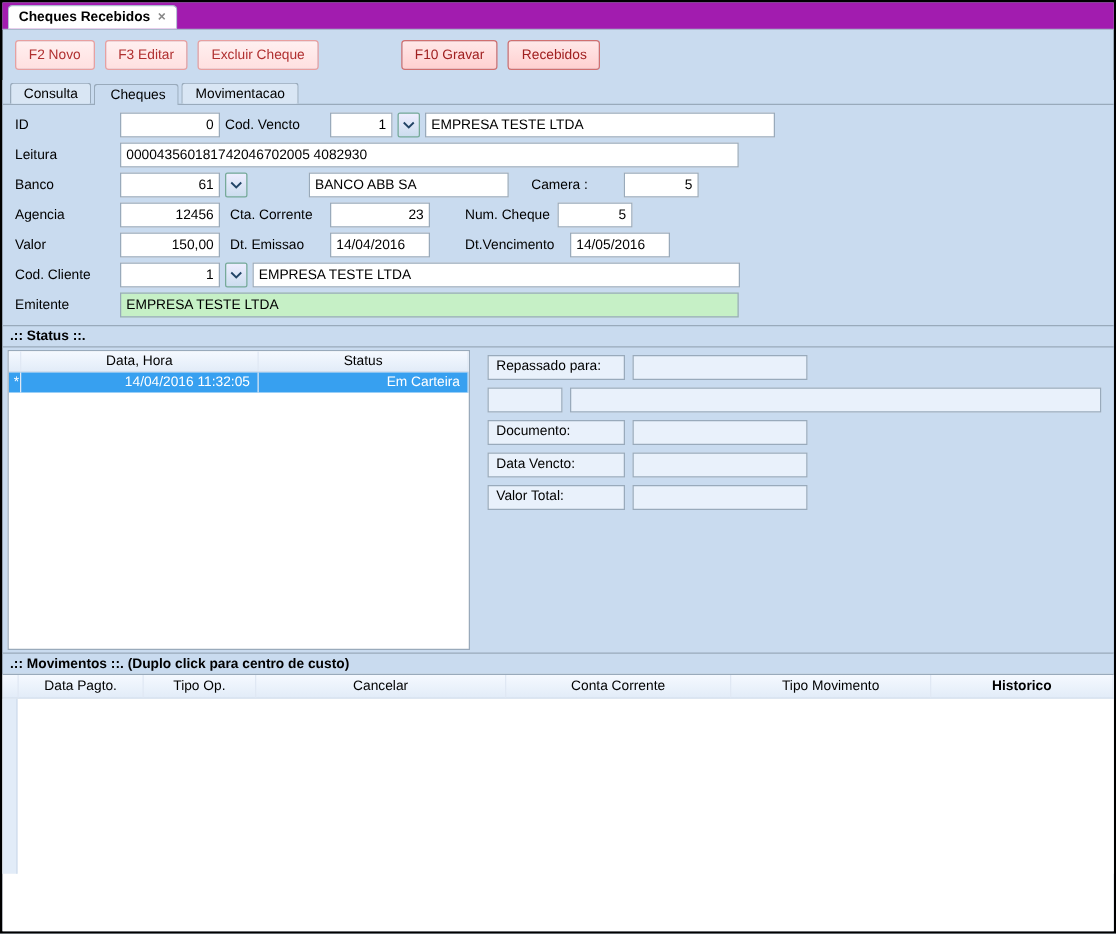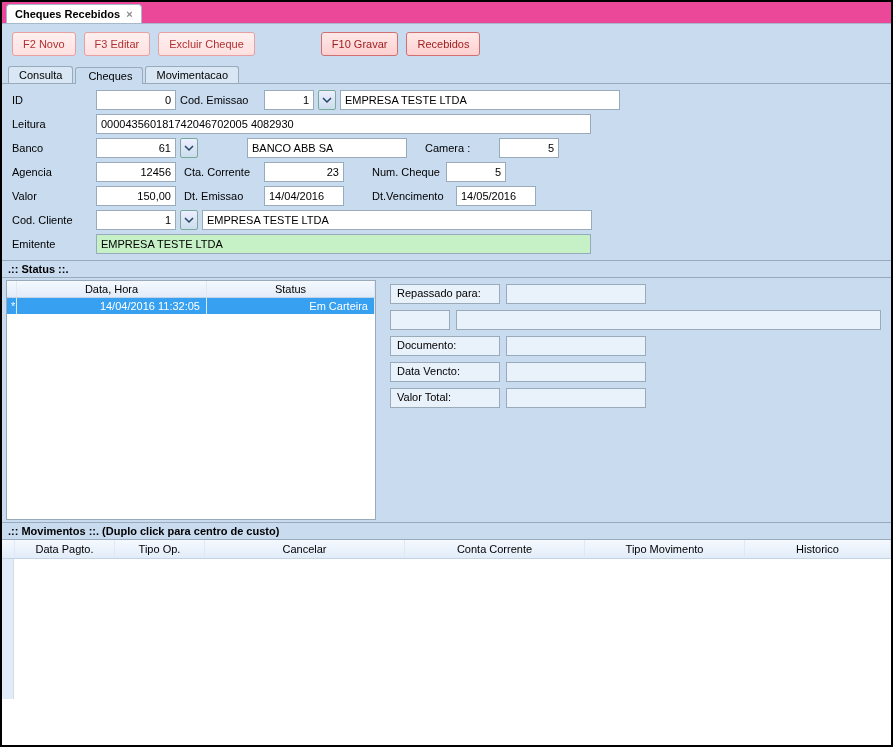--- a/index.html
+++ b/index.html
@@ -2,21 +2,21 @@
 <html><head>
 <meta charset="utf-8">
 <style>
   * { box-sizing: border-box; font-family: Tahoma, Arial, sans-serif; font-size: 11px; }
   body { margin: 0; padding: 0; background: #fff; }
   .window {
     width: 893px; height: 747px; border: 2px solid #000; background: #c9dbef;
     display: flex; flex-direction: column;
   }
   .tab-strip-top {
-    background: #ec4899; height: 22px; display: flex; align-items: flex-end;
+    background: #a21caf; height: 22px; display: flex; align-items: flex-end;
     padding-left: 4px; border-bottom: 1px solid #a8b8cc;
   }
   .window-tab {
     background: #fff; border: 1px solid #a8b8cc; border-bottom: none;
     border-radius: 4px 4px 0 0; padding: 3px 8px; font-weight: bold;
     display: flex; align-items: center; gap: 6px;
   }
   .close-x { color: #888; cursor: pointer; font-weight: bold; }
   .toolbar {
     padding: 8px 10px; display: flex; gap: 8px; align-items: center;
@@ -92,21 +92,21 @@
     font-weight: bold; padding: 2px 6px; background: #c9dbef; border-top: 1px solid #9ab;
   }
   .mov-grid {
     flex: 1; background: #fff; margin: 0; border-top: 1px solid #9ab; overflow: auto;
   }
   .mov-head {
     display: flex; background: linear-gradient(#f5f9ff,#e2ecf8); border-bottom: 1px solid #c4d4e8;
   }
   .mov-head div { padding: 3px 6px; border-right: 1px solid #e0e8f4; text-align: center; }
   .mh0{width:12px;} .mh1{width:100px;} .mh2{width:90px;} .mh3{width:200px;}
-  .mh4{width:180px;} .mh5{width:160px;} .mh6{flex:1;}
+  .mh4{width:180px;} .mh5{width:160px;} .mh6{flex:1;font-weight:bold;}
   .mov-body { height: 140px; background:#fff; }
   .mov-marker { width:12px; background:#e2ecf8; height:100%; border-right:1px solid #d0dceb;}
 </style>
 </head>
 <body>
 
 <div class="window">
 
   <div class="tab-strip-top">
     <div class="window-tab">
@@ -128,21 +128,21 @@
     <div class="inner-tab">Consulta</div>
     <div class="inner-tab active">Cheques</div>
     <div class="inner-tab">Movimentacao</div>
   </div>
 
   <div class="form-area">
 
     <div class="row">
       <span class="lbl">ID</span>
       <input class="inp num" style="width: 80px;" value="0">
-      <span class="lbl" style="width:80px">Cod. Emissao</span>
+      <span class="lbl" style="width:80px">Cod. Vencto</span>
       <input class="inp num" style="width: 50px;" value="1">
       <span class="lookup-btn">
         <svg viewBox="0 0 10 10">
             <path d="M1 3 L5 7 L9 3" fill="none" stroke="#246" stroke-width="1.5"></path>
           </svg>
       </span>
       <input class="inp" style="width: 280px;" readonly="" value="EMPRESA TESTE LTDA">
     </div>
 
     <div class="row">

